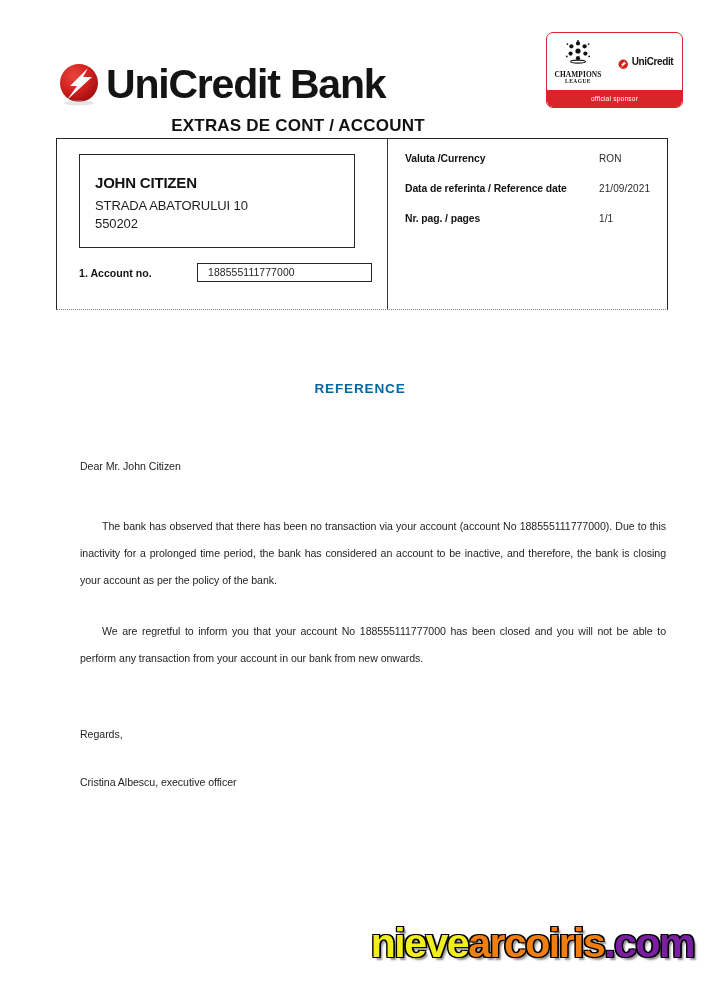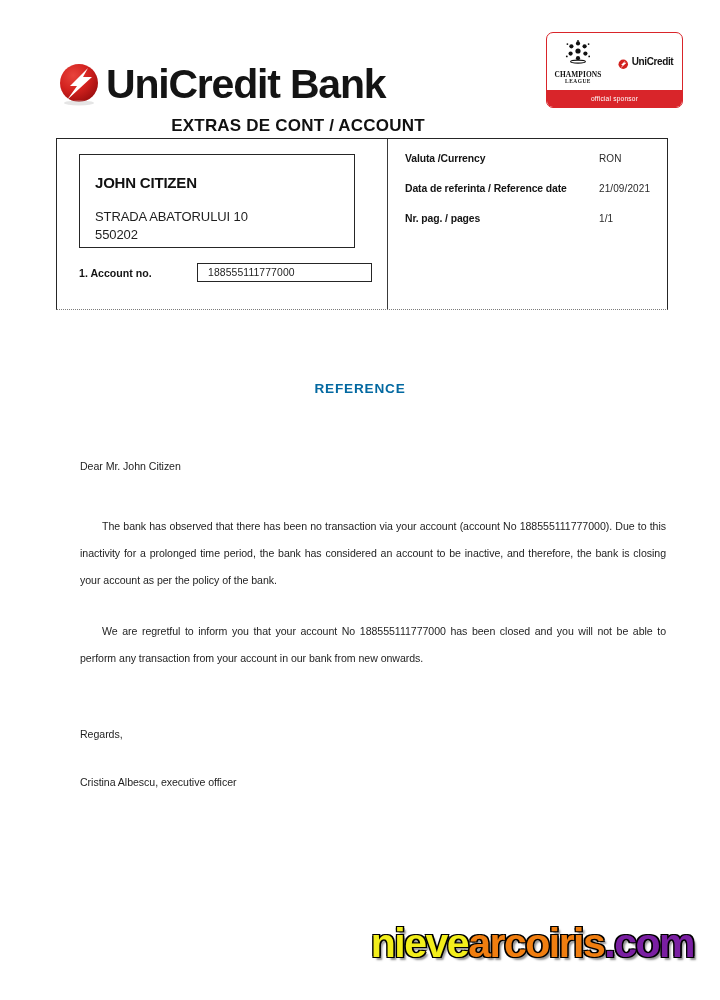--- a/index.html
+++ b/index.html
@@ -157,21 +157,21 @@
     height: 94px;
     border: 1.4px solid #262626;
     box-sizing: border-box;
     padding: 19px 0 0 15px;
   }
   .addr-name {
     font-size: 15px;
     font-weight: bold;
     letter-spacing: -0.2px;
     color: #111;
-    margin-bottom: 17px;
+    margin-bottom: 6px;
   }
   .addr-line {
     font-size: 13px;
     letter-spacing: -0.1px;
     color: #1e1e1e;
     line-height: 1.42;
   }
 
   .acct-row {
     position: absolute;

